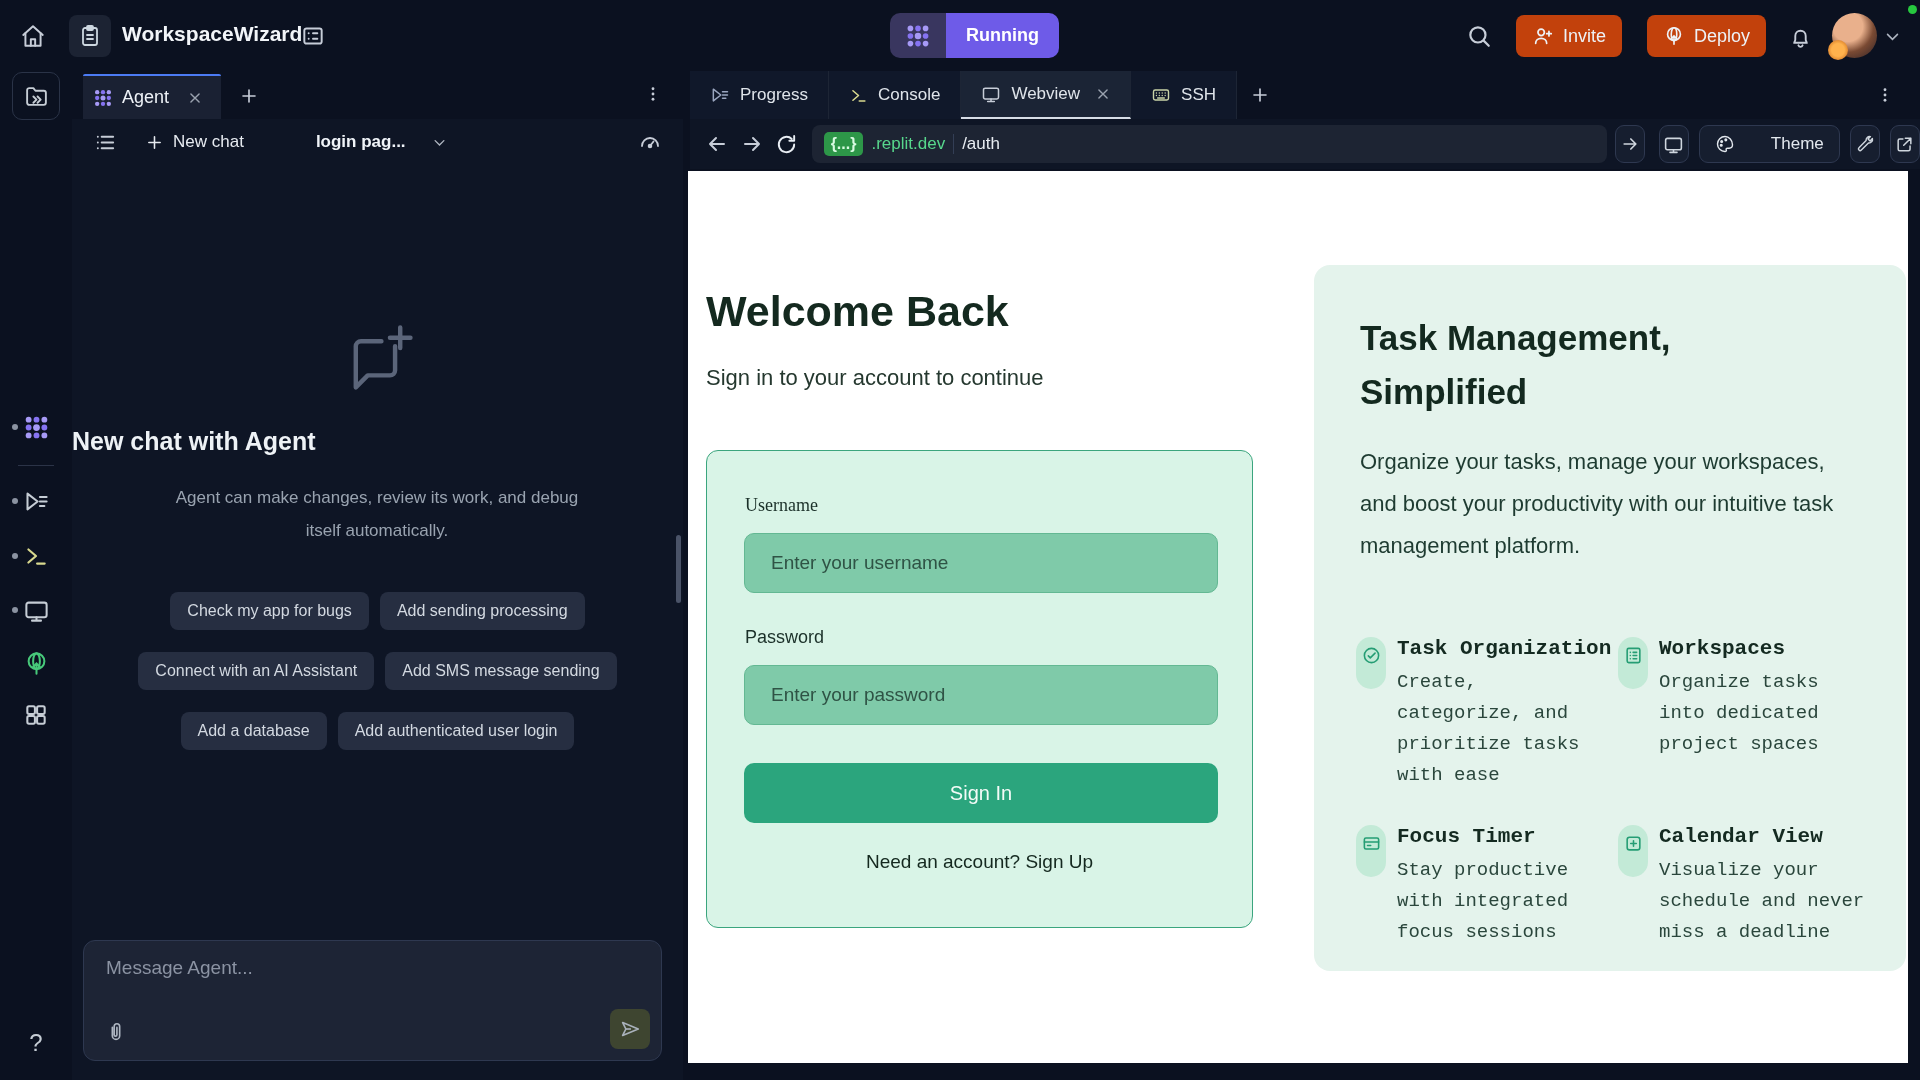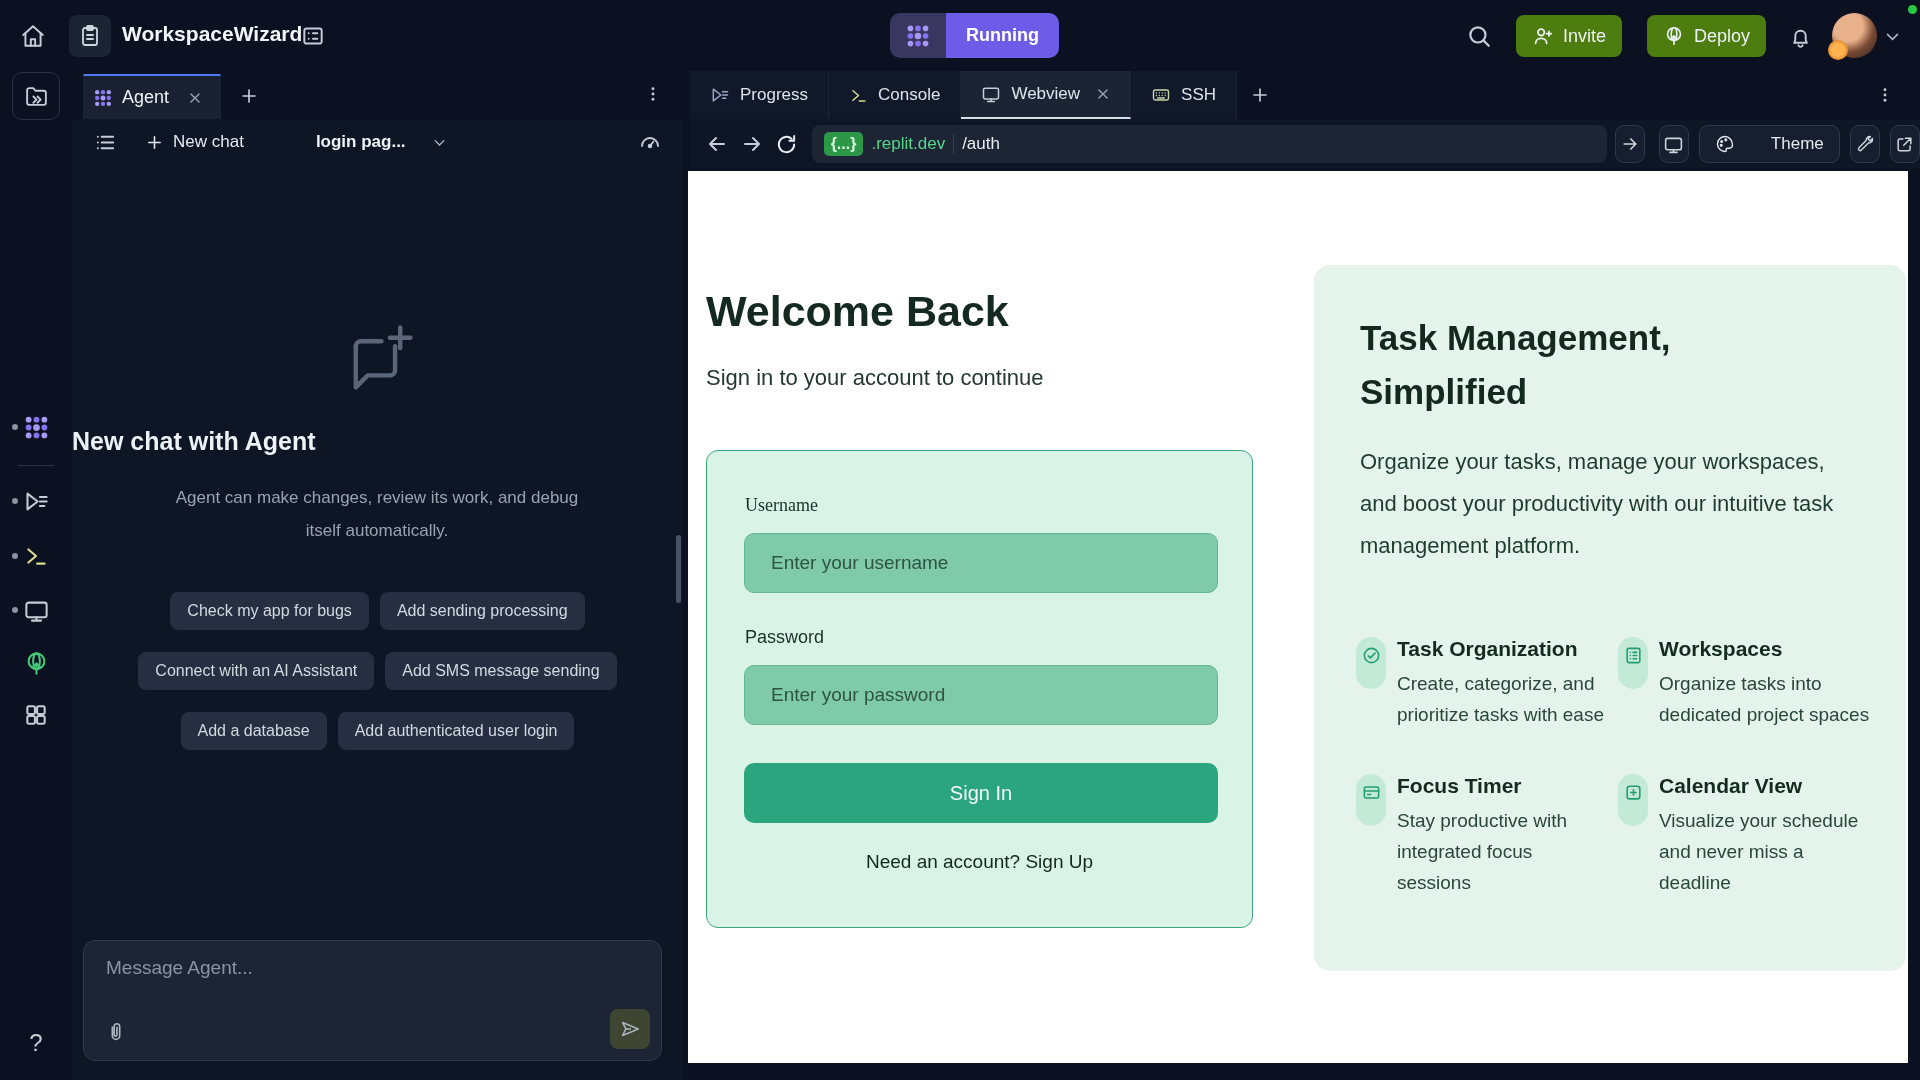--- a/index.html
+++ b/index.html
@@ -6,21 +6,21 @@
   html,body { width:1920px; height:1080px; overflow:hidden; }
   body {
     background:#0b1120;
     font-family:"Liberation Sans", sans-serif;
     color:#f0f4f9;
     position:relative;
   }
   .abs { position:absolute; }
   svg { display:block; }
   .ibtn { background:none; border:none; color:#c7cdd8; cursor:pointer; display:flex; align-items:center; justify-content:center; }
-  .pillbtn { background:#4d7c0f; border:none; border-radius:8px; color:#eef2f7; font-size:18px;
+  .pillbtn { background:#c2410c; border:none; border-radius:8px; color:#eef2f7; font-size:18px;
              display:flex; align-items:center; gap:9px; padding:0 16px; height:42px; cursor:pointer;
              font-family:"Liberation Sans", sans-serif; }
   
   .topbar { position:absolute; left:0; top:0; width:1920px; height:71px; background:#0b1120; }
   .app-tile { position:absolute; left:69px; top:15px; width:42px; height:42px; background:#1c2333; border-radius:8px;
               display:flex; align-items:center; justify-content:center; }
   .app-name { position:absolute; left:122px; top:22px; font-size:21px; font-weight:700; color:#f2f5f9; }
   .run-badge { position:absolute; left:890px; top:13px; height:45px; display:flex; border-radius:10px; overflow:hidden; cursor:pointer; }
   .run-left { width:56px; background:#39365f; display:flex; align-items:center; justify-content:center; }
   .run-right { background:#6e5be8; color:#fff; font-size:18px; font-weight:600; display:flex; align-items:center; padding:0 20px; }
@@ -81,21 +81,21 @@
                border-radius:10px; padding:0 26px; font-size:19px; color:#193b30; outline:none;
                font-family:"Liberation Sans", sans-serif; }
   .fld-input::placeholder { color:#2f5345; }
   .signin-btn { position:absolute; left:37px; top:312px; width:474px; height:60px; background:#2ba57d; border:none;
                 border-radius:10px; color:#f3fbf7; font-size:20px; cursor:pointer; font-family:"Liberation Sans", sans-serif; }
   .signup-link { position:absolute; left:0; top:400px; width:100%; text-align:center; font-size:19px; color:#14281f; cursor:pointer; }
   .promo { position:absolute; left:626px; top:94px; width:592px; height:706px; background:#e4f3ec; border-radius:16px; }
   .promo-h2 { position:absolute; left:46px; top:46px; font-size:35px; font-weight:700; line-height:54px; color:#13291f; }
   .promo-p { position:absolute; left:46px; top:176px; width:505px; font-size:22px; line-height:42px; color:#1e3b31; }
   .features { position:absolute; left:42px; top:372px; width:520px; display:grid;
-              grid-template-columns:262px 258px; row-gap:44px; }
+              grid-template-columns:262px 258px; row-gap:34px;font-family:Liberation Mono, monospace; }
   .feature { display:flex; gap:11px; }
   .f-pill { flex:0 0 30px; height:52px; border-radius:15px; background:#c3ead7; color:#259d74;
             display:flex; justify-content:center; padding-top:9px; }
   .f-title { font-size:21px; font-weight:700; color:#142a21; margin-bottom:7px; }
   .f-desc { font-size:19px; line-height:31px; color:#2a463c; width:214px; }
 </style>
 </head>
 <body>
 
 <div class="topbar">

